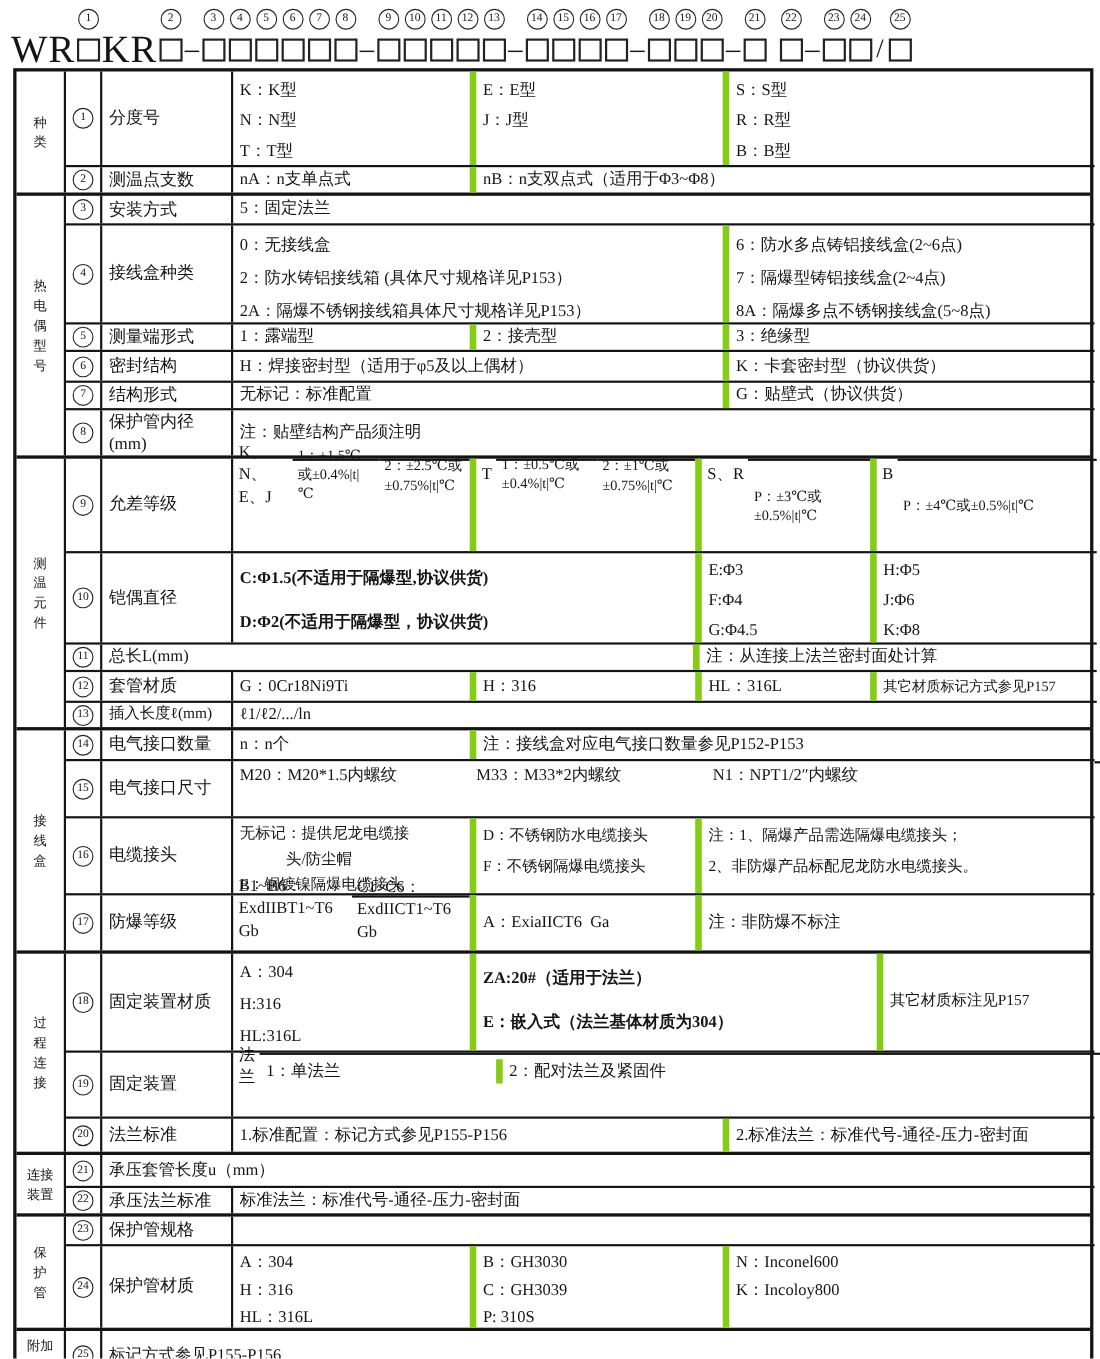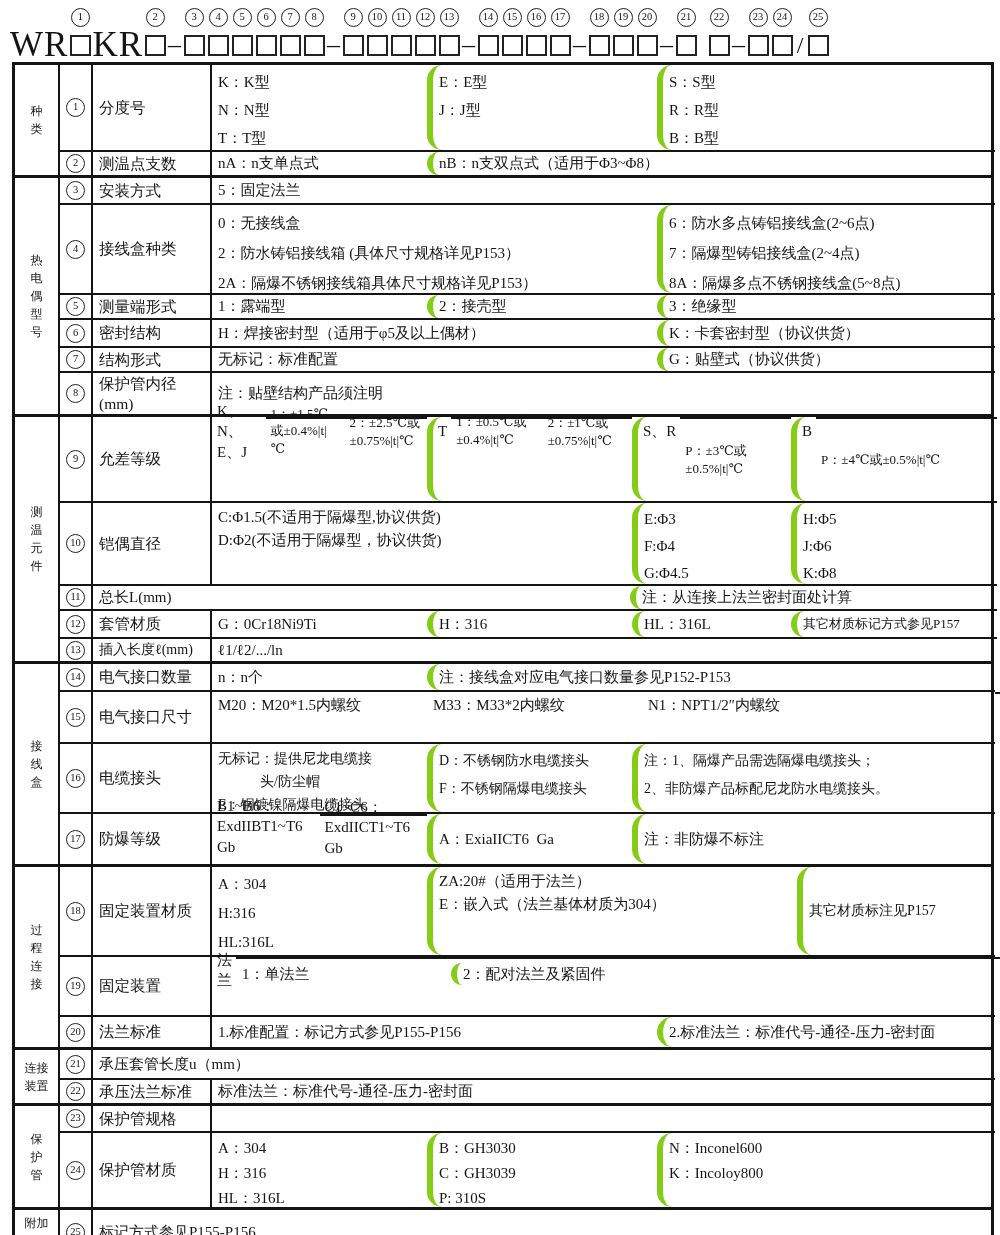--- a/index.html
+++ b/index.html
@@ -36,40 +36,40 @@
   .grows{flex:1;}
   .trow{display:flex;box-sizing:border-box;}
   .trow + .trow{border-top:2px solid #141414;}
   .ncol{width:33px;border-right:2px solid #141414;box-sizing:border-box;
         display:flex;align-items:center;justify-content:center;flex:none;}
   .lcol{width:119px;border-right:2px solid #141414;box-sizing:border-box;
         display:flex;align-items:center;padding-left:6px;font-size:15.5px;
         white-space:pre-wrap;line-height:1.25;flex:none;}
   .ccol{display:flex;flex:1;}
   .cell{box-sizing:border-box;padding:1px 4px 1px 6px;font-size:15px;
-        display:flex;align-items:center;white-space:pre-wrap;line-height:1.35;border-radius:15px;}
+        display:flex;align-items:center;white-space:pre-wrap;line-height:1.35;}
   .cell + .cell{border-left:6px solid #84cc16;}
   .cell.nob{border-left:none;}
   .top{align-items:flex-start;padding-top:3px;}
   .vstack{align-items:stretch;padding:0;}
   .vstack > div{box-sizing:border-box;display:flex;align-items:center;padding:0 4px 0 5px;white-space:pre-wrap;}
   .vstack > div + div{border-top:2px solid #141414;}
   .hd{justify-content:center;font-size:15px;}
   .hrow{display:flex;align-items:stretch;padding:0 !important;}
   .grow{flex:1;}
   
   .w157{width:159px;flex:none;} .w198{width:198px;flex:none;} .w205{width:205px;flex:none;}
   .w206{width:206px;flex:none;} .w215{width:215px;flex:none;} .w230{width:230px;flex:none;}
   .w338{width:338px;flex:none;} .w353{width:353px;flex:none;} .w363{width:363px;flex:none;}
   .w370{width:370px;flex:none;} .w420{width:420px;flex:none;} .w445{width:445px;flex:none;}
   .w537{width:537px;flex:none;} .w568{width:568px;flex:none;} .w783{width:783px;flex:none;}
   .w902{width:902px;flex:none;}
   
   .lh28{line-height:28px;} .lh30{line-height:30px;} .lh29{line-height:29px;}
-  .lh40{line-height:23px;} .lh27{line-height:27px;} .lh25{line-height:25px;} .lh23{line-height:23px;}
+  .lh40{line-height:40px;font-weight:bold;} .lh27{line-height:27px;} .lh25{line-height:25px;} .lh23{line-height:23px;}
   .f13{font-size:13px;} .f14{font-size:14px;}
 </style>
 </head>
 <body>
 
 <div class="code-header">
   <div class="seg">
     <div class="tops"></div>
     <div class="codeline">
         <span class="letters">WR</span>

